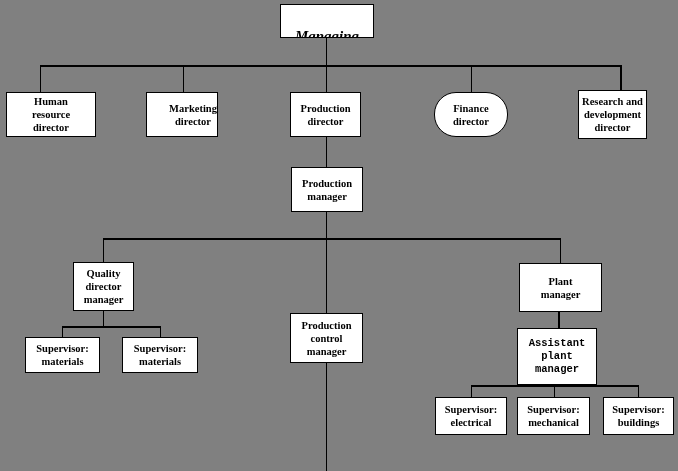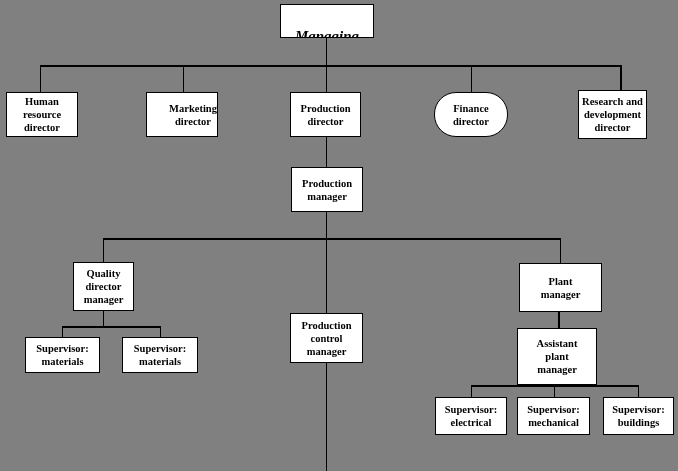--- a/index.html
+++ b/index.html
@@ -77,21 +77,21 @@
   <div class="hline" style="left:471px; top:385px; width:167px;"></div>
   <div class="vline" style="left:470.5px; top:385px; height:12px;"></div>
   <div class="vline" style="left:553.5px; top:385px; height:12px;"></div>
   <div class="vline" style="left:637.5px; top:385px; height:12px;"></div>
 
   <div class="node root" style="left:280px; top:4px; width:94px; height:34px;">
     <span class="node-label">Managing
 Director</span>
   </div>
 
-  <div class="node" style="left:6px; top:92px; width:72px; height:45px;">
+  <div class="node" style="left:6px; top:92px; width:90px; height:45px;">
     <span class="node-label">Human
 resource
 director</span>
   </div>
 
   <div class="node" style="left:146px; top:92px; width:72px; height:45px;padding-left:22px;">
     <span class="node-label">Marketing
 director</span>
   </div>
 
@@ -136,21 +136,21 @@
     <span class="node-label">Supervisor:
 materials</span>
   </div>
 
   <div class="node" style="left:290px; top:313px; width:73px; height:50px;">
     <span class="node-label">Production
 control
 manager</span>
   </div>
 
-  <div class="node" style="left:517px; top:328px; width:80px; height:57px;">
+  <div class="node" style="left:517px; top:328px; width:80px; height:57px;font-family:Liberation Mono, monospace;">
     <span class="node-label">Assistant
 plant
 manager</span>
   </div>
 
   <div class="node" style="left:435px; top:397px; width:72px; height:38px;">
     <span class="node-label">Supervisor:
 electrical</span>
   </div>
 

